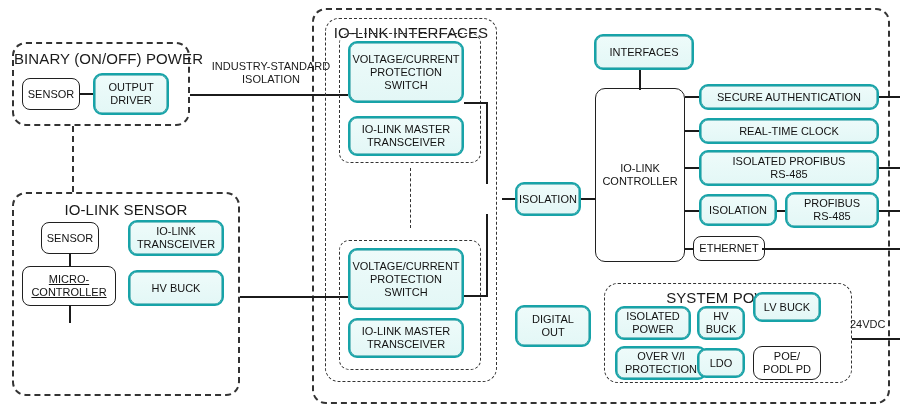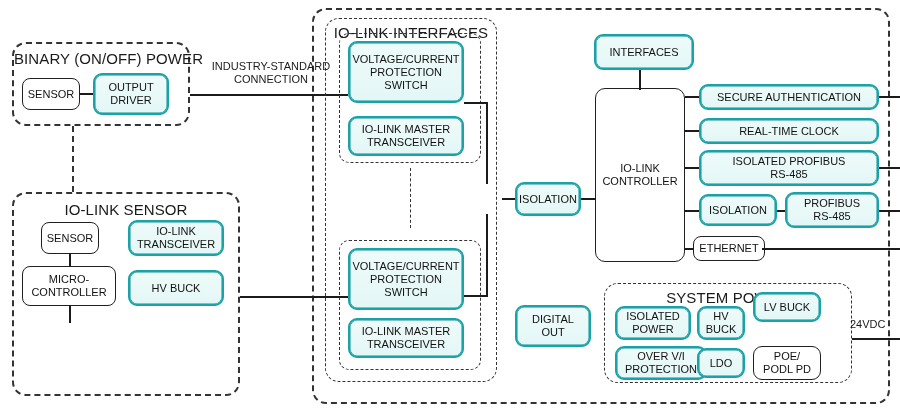--- a/index.html
+++ b/index.html
@@ -89,30 +89,30 @@
     <div class="group-title" style="top:6px;">BINARY (ON/OFF) POWER</div>
   </div>
   <div class="abs blk plain" style="left:22px; top:78px; width:58px; height:32px;">SENSOR</div>
   <div class="abs line hline" style="left:80px; top:93px; width:14px;"></div>
   <div class="abs blk teal" style="left:93px; top:73px; width:76px; height:42px; white-space:pre-line;">OUTPUT
 DRIVER</div>
 
   <div class="abs" style="left:72px; top:126px; width:0; height:66px; border-left:2px dashed #333333;"></div>
 
   <div class="free-label" style="left:196px; top:60px; width:150px;">INDUSTRY-STANDARD
-CONNECTION</div>
+ISOLATION</div>
   <div class="abs line hline" style="left:190px; top:94px; width:158px;"></div>
 
   <div class="abs group" style="left:12px; top:192px; width:228px; height:204px;">
     <div class="group-title" style="top:7px;">IO-LINK SENSOR</div>
   </div>
 
   <div class="abs blk plain" style="left:41px; top:222px; width:58px; height:32px;">SENSOR</div>
   <div class="abs line vline" style="left:69px; top:253px; width:1.6px; height:14px;"></div>
-  <div class="abs blk plain" style="left:22px; top:266px; width:94px; height:40px; white-space:pre-line;">MICRO-
+  <div class="abs blk plain" style="left:22px; top:266px; width:94px; height:40px; white-space:pre-line;text-decoration:underline;">MICRO-
 CONTROLLER</div>
   <div class="abs line vline" style="left:69px; top:305px; width:1.6px; height:18px;"></div>
 
   <div class="abs blk teal" style="left:128px; top:220px; width:96px; height:36px; white-space:pre-line;">IO-LINK
 TRANSCEIVER</div>
   <div class="abs blk teal" style="left:128px; top:270px; width:96px; height:36px;">HV BUCK</div>
 
   <div class="abs line hline" style="left:240px; top:296px; width:108px;"></div>
 
   <div class="abs group thin" style="left:325px; top:18px; width:172px; height:364px;">

